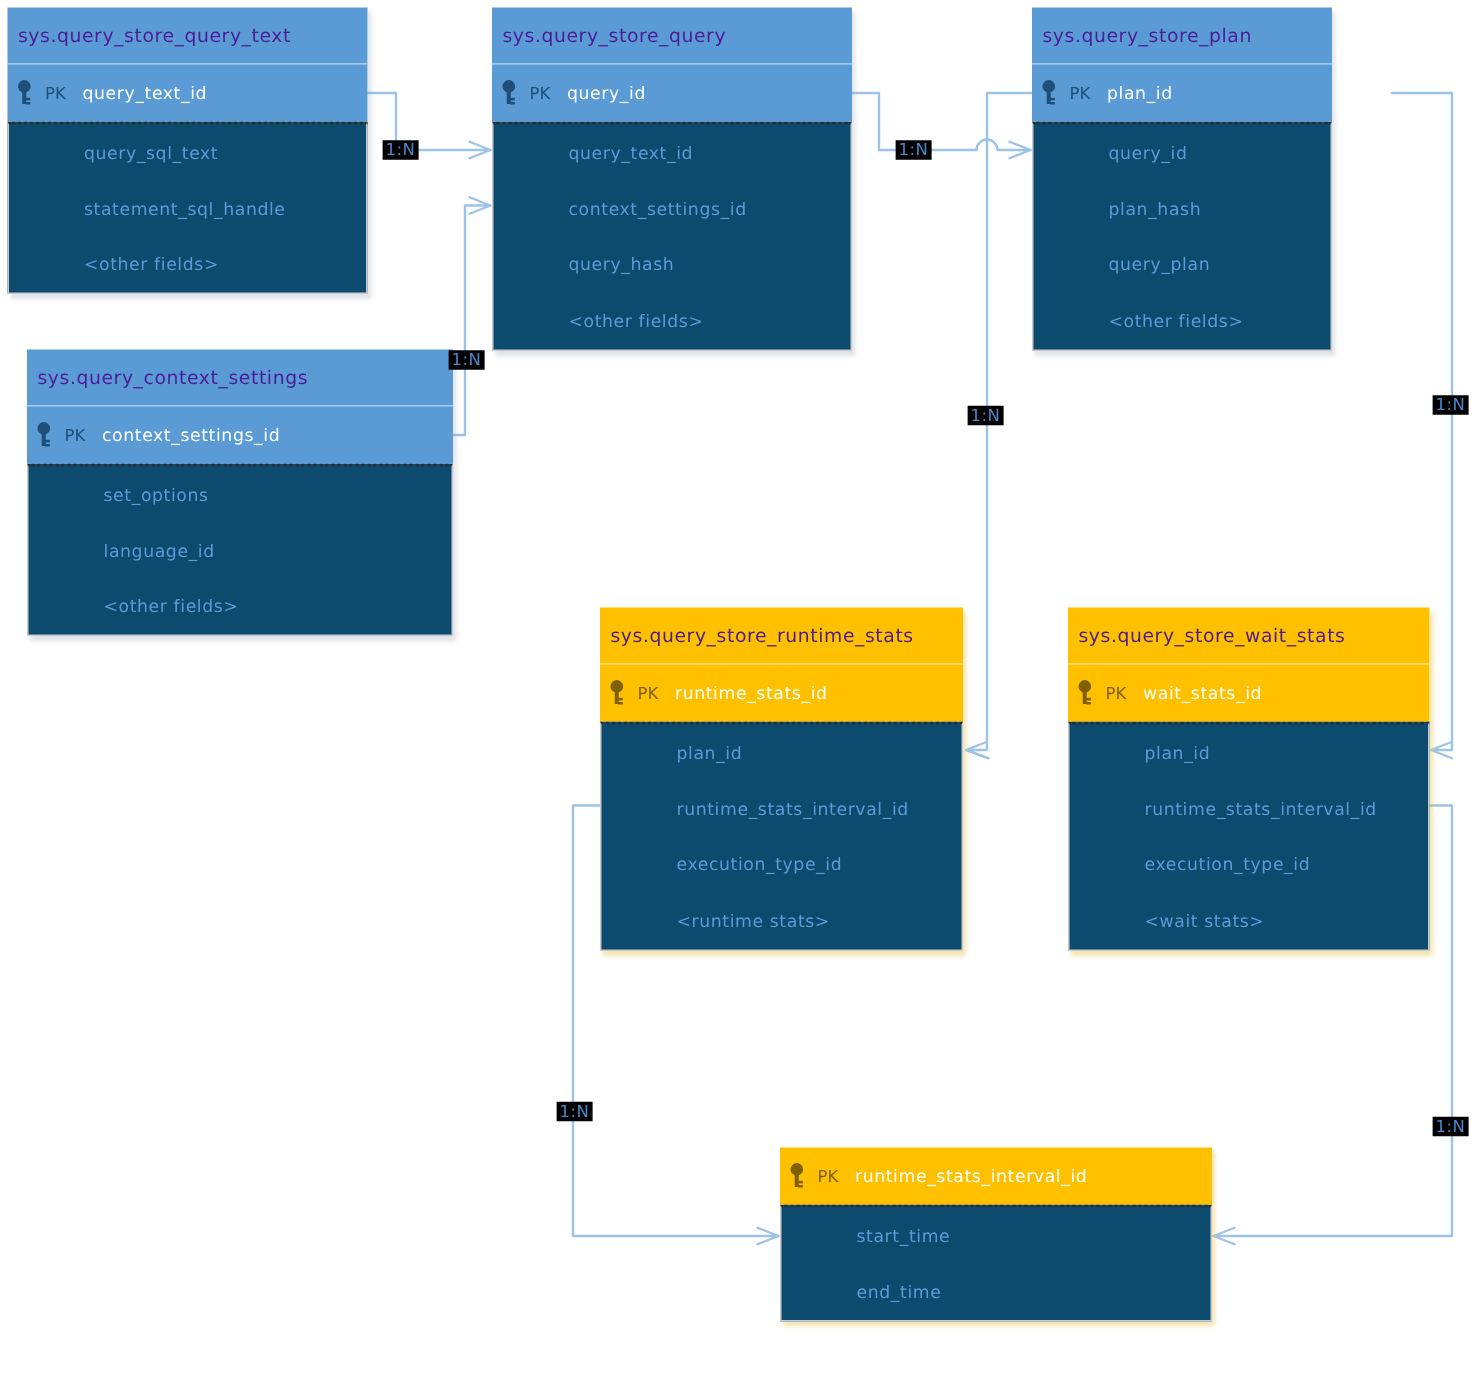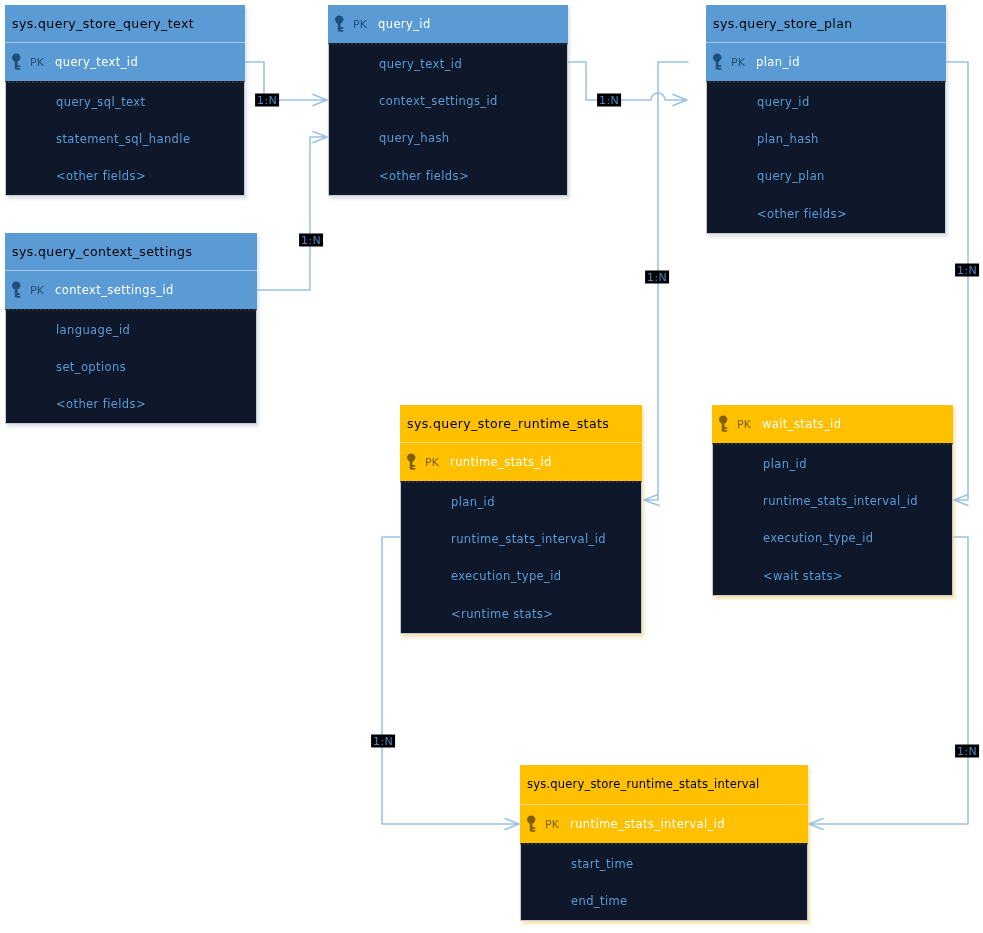--- a/index.html
+++ b/index.html
@@ -5,39 +5,39 @@
   html,body{margin:0;padding:0;}
   body{
     width:983px;height:933px;position:relative;background:#ffffff;
     font-family:"DejaVu Sans","Liberation Sans",sans-serif;
     overflow:hidden;
   }
   #connector-layer{position:absolute;left:0;top:0;z-index:0;}
   .entity{position:absolute;z-index:1;box-shadow:2px 3px 3px rgba(150,160,175,0.30);}
   .entity.orange{box-shadow:2px 3px 3px rgba(230,195,80,0.45);}
   .hdr{
-    height:37px;line-height:37px;color:#000000;font-size:12.5px;letter-spacing:0.4px;
+    height:37px;line-height:37px;color:#4c1d95;font-size:12.5px;letter-spacing:0.4px;
     padding-left:7px;white-space:nowrap;overflow:hidden;
     border-bottom:1px solid rgba(255,255,255,0.45);
   }
   .hdr-sm{font-size:11.5px;letter-spacing:0.2px;height:39px;line-height:39px;}
   .blue .hdr,.blue .pkrow{background:#5B9BD5;}
   .orange .hdr,.orange .pkrow{background:#FFC000;}
   .pkrow{height:38px;position:relative;display:flex;align-items:center;}
   .key{display:inline-block;width:16px;height:18px;margin-left:6px;}
   .blue .key svg *{fill:#1F4E79;}
   .orange .key svg *{fill:#7F6000;}
   .pkbadge{font-size:11px;margin-left:3px;}
   .blue .pkbadge{color:#1F4E79;}
   .orange .pkbadge{color:#7F6000;}
   .pkname{
     position:absolute;left:50px;color:#ffffff;font-size:11.5px;letter-spacing:0.4px;white-space:nowrap;
   }
   .body{
-    background:#0f172a;border:1px solid #C9CACB;border-top:2px dotted #2d2d2d;
+    background:#0c4a6e;border:1px solid #C9CACB;border-top:2px dotted #2d2d2d;
   }
   .frow{
     height:37.4px;display:flex;align-items:center;padding-left:50px;
     color:#5B9BD5;font-size:11.5px;letter-spacing:0.4px;white-space:nowrap;
   }
   .rel-label{
     position:absolute;z-index:2;transform:translate(-50%,-50%);
     background:#000000;color:#4A86C8;font-size:11px;letter-spacing:0.3px;
     padding:0 2px;line-height:13px;
   }
@@ -68,73 +68,74 @@
     <span class="pkname">query_text_id</span>
   </div>
   <div class="body">
     <div class="frow">query_sql_text</div>
     <div class="frow">statement_sql_handle</div>
     <div class="frow">&lt;other fields&gt;</div>
   </div>
 </div>
 
 <div class="entity blue" style="left:328px;top:5px;width:240px">
+  <div class="hdr">sys.query_store_query</div>
   <div class="pkrow">
     <span class="key"><svg width="16" height="18" viewBox="0 0 16 18">
           <circle cx="5.2" cy="4.6" r="4.2"></circle>
           <rect x="3.8" y="7" width="2.7" height="9.4" rx="0.6"></rect>
           <rect x="6" y="12.2" width="3.2" height="1.7"></rect>
           <rect x="6" y="15" width="3.2" height="1.7"></rect>
         </svg></span>
     <span class="pkbadge">PK</span>
     <span class="pkname">query_id</span>
   </div>
   <div class="body">
     <div class="frow">query_text_id</div>
     <div class="frow">context_settings_id</div>
     <div class="frow">query_hash</div>
     <div class="frow">&lt;other fields&gt;</div>
   </div>
 </div>
 
-<div class="entity blue" style="left:706px;top:5px;width:240px">
+<div class="entity blue" style="left:688px;top:5px;width:200px">
   <div class="hdr">sys.query_store_plan</div>
   <div class="pkrow">
     <span class="key"><svg width="16" height="18" viewBox="0 0 16 18">
           <circle cx="5.2" cy="4.6" r="4.2"></circle>
           <rect x="3.8" y="7" width="2.7" height="9.4" rx="0.6"></rect>
           <rect x="6" y="12.2" width="3.2" height="1.7"></rect>
           <rect x="6" y="15" width="3.2" height="1.7"></rect>
         </svg></span>
     <span class="pkbadge">PK</span>
     <span class="pkname">plan_id</span>
   </div>
   <div class="body">
     <div class="frow">query_id</div>
     <div class="frow">plan_hash</div>
     <div class="frow">query_plan</div>
     <div class="frow">&lt;other fields&gt;</div>
   </div>
 </div>
 
-<div class="entity blue" style="left:5px;top:233px;width:252px">
+<div class="entity blue" style="left:18px;top:233px;width:284px">
   <div class="hdr">sys.query_context_settings</div>
   <div class="pkrow">
     <span class="key"><svg width="16" height="18" viewBox="0 0 16 18">
           <circle cx="5.2" cy="4.6" r="4.2"></circle>
           <rect x="3.8" y="7" width="2.7" height="9.4" rx="0.6"></rect>
           <rect x="6" y="12.2" width="3.2" height="1.7"></rect>
           <rect x="6" y="15" width="3.2" height="1.7"></rect>
         </svg></span>
     <span class="pkbadge">PK</span>
     <span class="pkname">context_settings_id</span>
   </div>
   <div class="body">
+    <div class="frow">set_options</div>
     <div class="frow">language_id</div>
-    <div class="frow">set_options</div>
     <div class="frow">&lt;other fields&gt;</div>
   </div>
 </div>
 
 <div class="entity orange" style="left:400px;top:405px;width:242px">
   <div class="hdr">sys.query_store_runtime_stats</div>
   <div class="pkrow">
     <span class="key"><svg width="16" height="18" viewBox="0 0 16 18">
           <circle cx="5.2" cy="4.6" r="4.2"></circle>
           <rect x="3.8" y="7" width="2.7" height="9.4" rx="0.6"></rect>
@@ -146,40 +147,40 @@
   </div>
   <div class="body">
     <div class="frow">plan_id</div>
     <div class="frow">runtime_stats_interval_id</div>
     <div class="frow">execution_type_id</div>
     <div class="frow">&lt;runtime stats&gt;</div>
   </div>
 </div>
 
 <div class="entity orange" style="left:712px;top:405px;width:241px">
+  <div class="hdr">sys.query_store_wait_stats</div>
   <div class="pkrow">
     <span class="key"><svg width="16" height="18" viewBox="0 0 16 18">
           <circle cx="5.2" cy="4.6" r="4.2"></circle>
           <rect x="3.8" y="7" width="2.7" height="9.4" rx="0.6"></rect>
           <rect x="6" y="12.2" width="3.2" height="1.7"></rect>
           <rect x="6" y="15" width="3.2" height="1.7"></rect>
         </svg></span>
     <span class="pkbadge">PK</span>
     <span class="pkname">wait_stats_id</span>
   </div>
   <div class="body">
     <div class="frow">plan_id</div>
     <div class="frow">runtime_stats_interval_id</div>
     <div class="frow">execution_type_id</div>
     <div class="frow">&lt;wait stats&gt;</div>
   </div>
 </div>
 
 <div class="entity orange" style="left:520px;top:765px;width:288px">
-  <div class="hdr hdr-sm">sys.query_store_runtime_stats_interval</div>
   <div class="pkrow">
     <span class="key"><svg width="16" height="18" viewBox="0 0 16 18">
           <circle cx="5.2" cy="4.6" r="4.2"></circle>
           <rect x="3.8" y="7" width="2.7" height="9.4" rx="0.6"></rect>
           <rect x="6" y="12.2" width="3.2" height="1.7"></rect>
           <rect x="6" y="15" width="3.2" height="1.7"></rect>
         </svg></span>
     <span class="pkbadge">PK</span>
     <span class="pkname">runtime_stats_interval_id</span>
   </div>

